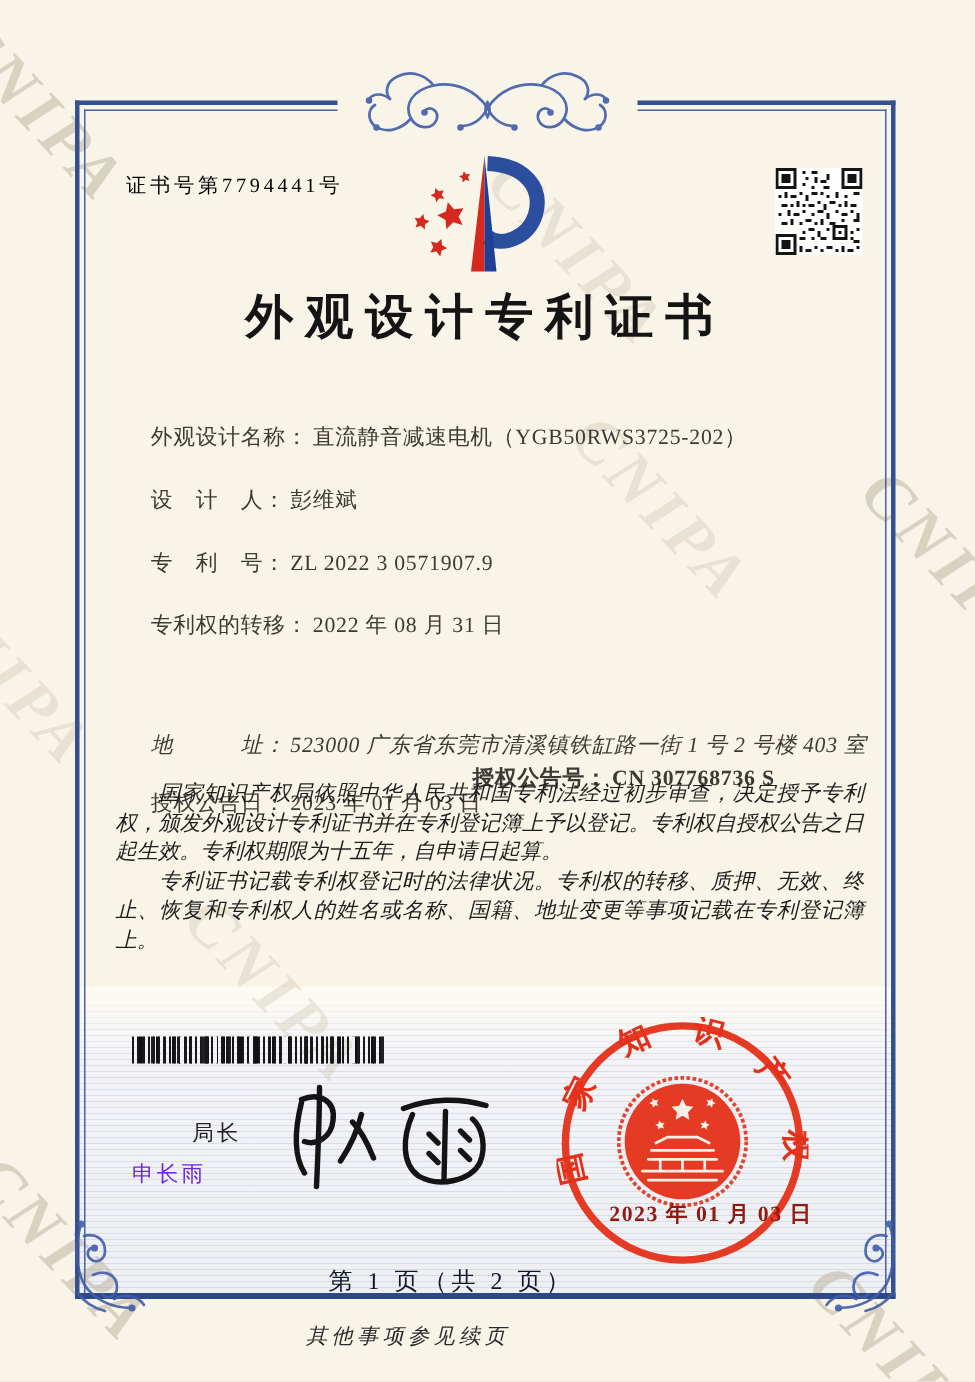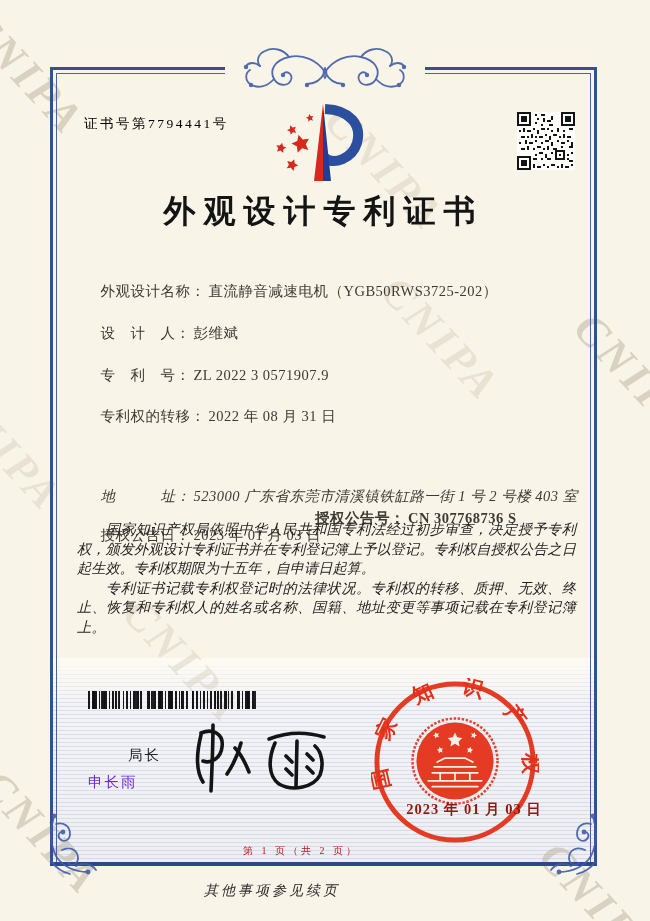--- a/index.html
+++ b/index.html
@@ -48,21 +48,21 @@
         font-family:"Liberation Sans","DejaVu Sans",sans-serif;margin-left:40px;}
   .signer-name{position:absolute;left:88px;top:773px;font-size:14.5px;letter-spacing:2px;color:#6d28d9;
         font-family:"Liberation Sans","DejaVu Sans",sans-serif;}
   .signature{position:absolute;left:183px;top:721px;}
   
   .seal{position:absolute;left:371px;top:678px;}
   .seal-date{position:absolute;left:398px;top:800px;width:152px;text-align:center;
        font-size:14.5px;font-weight:bold;color:#8e1a10;letter-spacing:1px;white-space:nowrap;}
   
   .page-footer{position:absolute;left:50px;top:844px;width:502px;text-align:center;
-       font-size:10px;letter-spacing:3px;color:#b91c1c;}
+       font-size:16px;letter-spacing:3px;color:#0f172a;}
   .cont-note{position:absolute;left:0;top:882px;width:544px;text-align:center;
        font-size:14px;font-style:italic;letter-spacing:3px;color:#2b2b2b;}
   .orn{position:absolute;}
   .orn-top{left:225px;top:42px;background:#f9f4e8;}
   svg{display:block;}
 </style>
 </head>
 <body>
 
 <div class="page">

